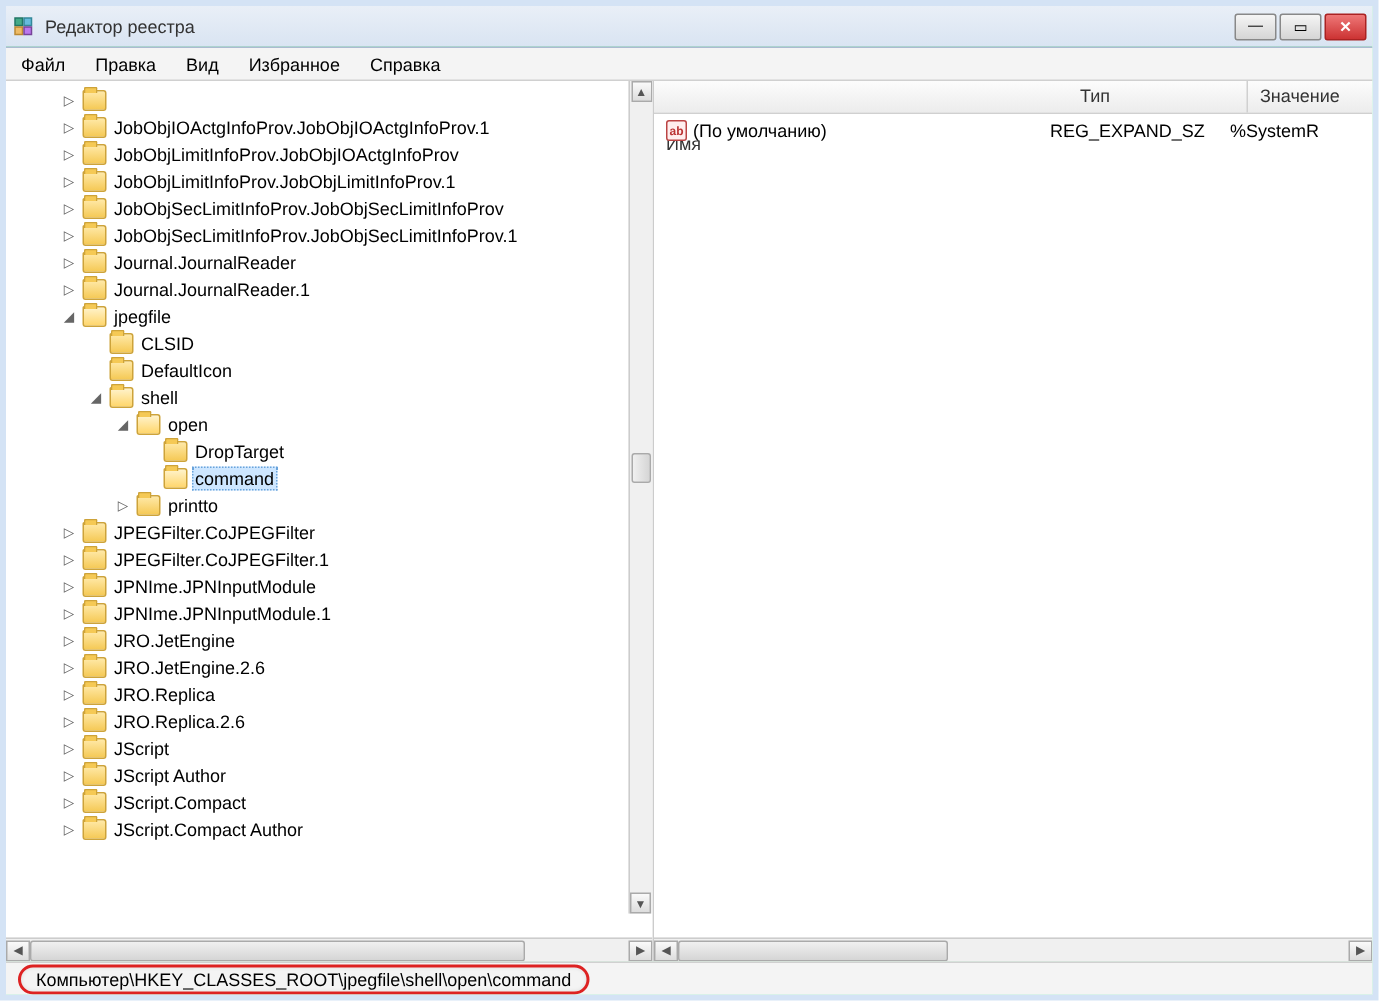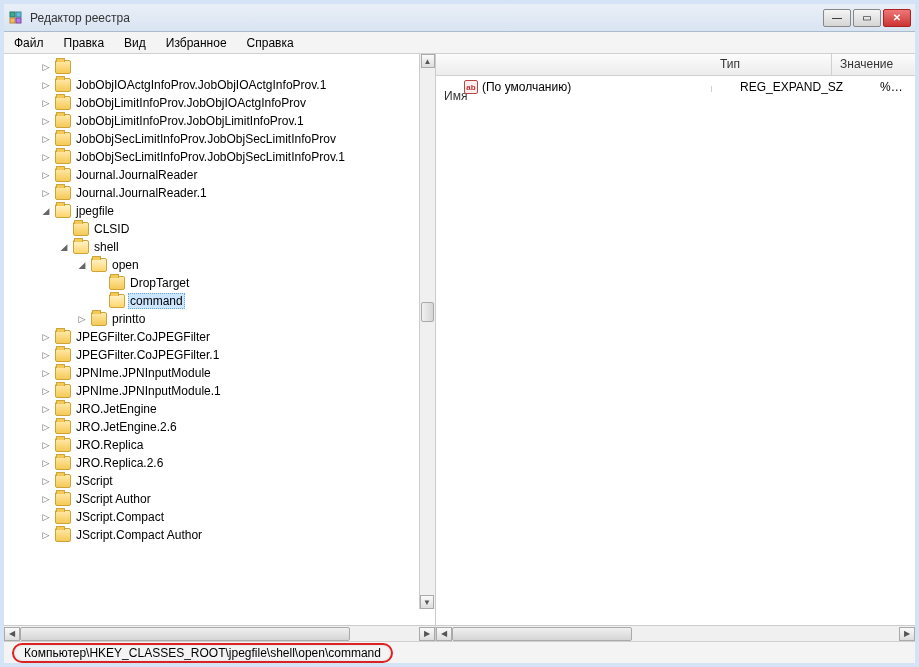--- a/index.html
+++ b/index.html
@@ -138,21 +138,21 @@
     color: #333;
   }
   .lh-col.c1 { width: 276px; margin-top: 32px; }
   .lh-col.c2 { width: 120px; }
   .lh-col.c3 { flex: 1; border-right: none; }
   .list-body { flex: 1; overflow: hidden; padding: 2px 0; }
   .list-row {
     display: flex; align-items: center;
     height: 18px; padding: 0 4px;
   }
-  .lr-col { padding: 0 4px; overflow: hidden; text-overflow: ellipsis; white-space: nowrap; margin-left: 20px; }
+  .lr-col { padding: 0 4px; overflow: hidden; text-overflow: ellipsis; white-space: nowrap; }
   .lr-col.c1 { width: 256px; display: flex; align-items: center; gap: 4px; }
   .lr-col.c2 { width: 120px; }
   .lr-col.c3 { flex: 1; }
   .value-icon {
     width: 14px; height: 14px;
     border: 1px solid #b44;
     background: #fee;
     color: #b33;
     font-size: 8px; font-weight: bold;
     display: inline-flex; align-items: center; justify-content: center;
@@ -288,20 +288,25 @@
             </div>
           <div class="tree-row indent1">
               <span class="expander">◢</span>
               <span class="folder-icon open"></span>
               <span class="tree-label">jpegfile</span>
             </div>
           <div class="tree-row indent2">
               <span class="expander blank">▷</span>
               <span class="folder-icon"></span>
               <span class="tree-label">CLSID</span>
+            </div>
+          <div class="tree-row indent2">
+              <span class="expander blank">▷</span>
+              <span class="folder-icon"></span>
+              <span class="tree-label">DefaultIcon</span>
             </div>
           <div class="tree-row indent2">
               <span class="expander">◢</span>
               <span class="folder-icon open"></span>
               <span class="tree-label">shell</span>
             </div>
           <div class="tree-row indent3">
               <span class="expander">◢</span>
               <span class="folder-icon open"></span>
               <span class="tree-label">open</span>

